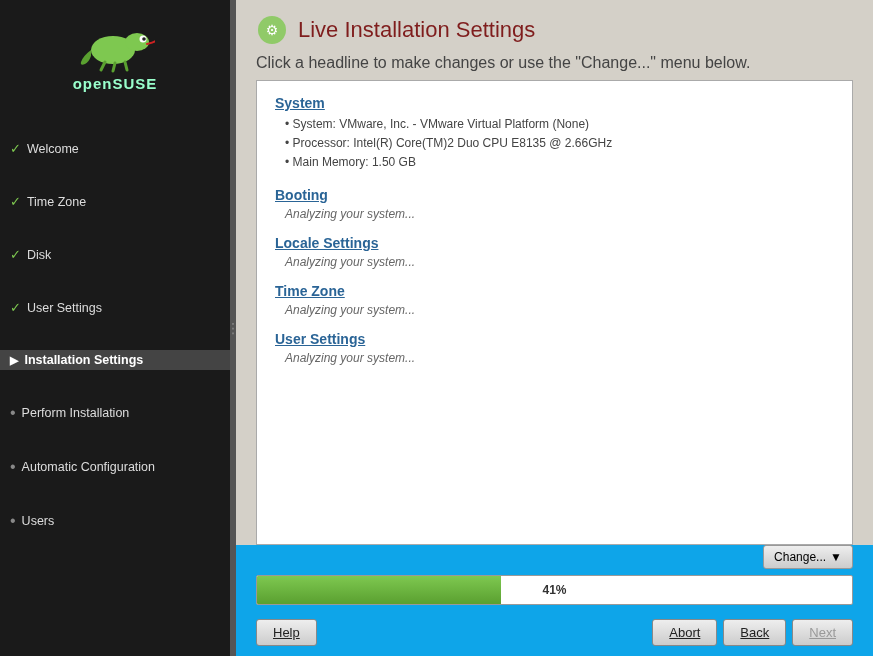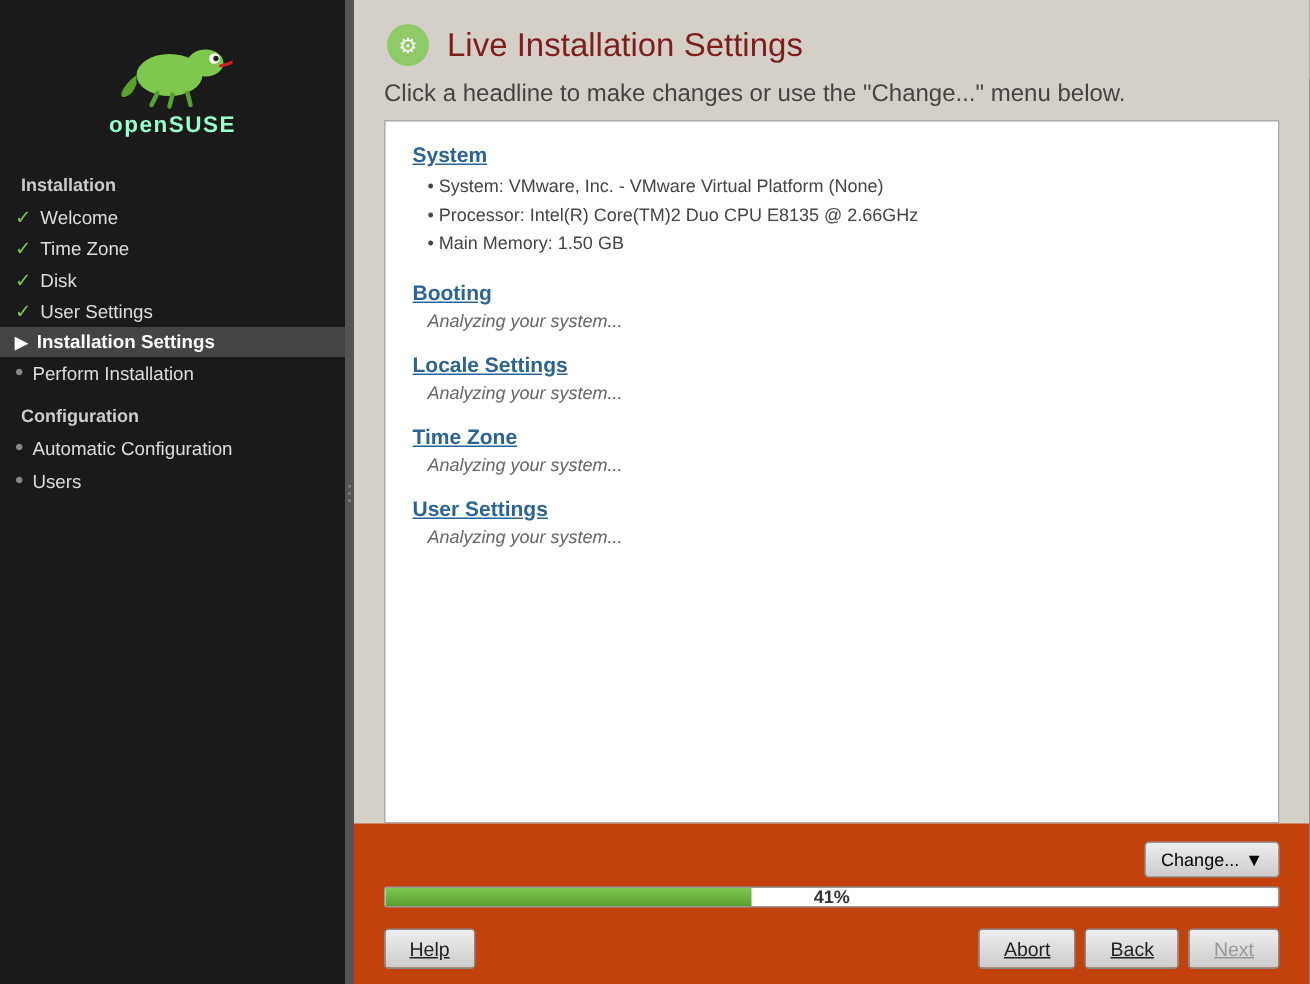--- a/index.html
+++ b/index.html
@@ -15,20 +15,21 @@
 
     
     #sidebar {
       width: 230px;
       min-width: 230px;
       background: #1a1a1a;
       color: #fff;
       display: flex;
       flex-direction: column;
       padding: 0;
+      gap: 32px;
     }
 
     #logo-area {
       background: #1a1a1a;
       padding: 18px 16px 14px 16px;
       display: flex;
       align-items: center;
       justify-content: center;
     }
 
@@ -160,22 +161,22 @@
     .analyzing {
       font-size: 12px;
       color: #666;
       margin-left: 10px;
       margin-bottom: 14px;
       font-style: italic;
     }
 
     
     #bottom-area {
-      padding: 12px 20px 0 20px;
-      background: #c2410c;
+      padding: 0 20px 0 20px;
+      background: #0ea5e9;
     }
 
     #change-btn-row {
       display: flex;
       justify-content: flex-end;
       margin-bottom: 6px;
     }
 
     .change-btn {
       background: linear-gradient(to bottom, #eee, #ccc);
@@ -186,21 +187,21 @@
       cursor: pointer;
       display: flex;
       align-items: center;
       gap: 4px;
     }
 
     #progress-bar-container {
       background: #fff;
       border: 1px solid #999;
       border-radius: 2px;
-      height: 14px;
+      height: 30px;
       margin-bottom: 8px;
       overflow: hidden;
       position: relative;
     }
 
     #progress-bar-fill {
       height: 100%;
       background: linear-gradient(to bottom, #7ec850, #5aa030);
       transition: width 0.3s;
     }
@@ -280,21 +281,20 @@
         <line x1="30" y1="44" x2="26" y2="52" stroke="#5aa030" stroke-width="3" stroke-linecap="round"></line>
         <line x1="40" y1="45" x2="38" y2="53" stroke="#5aa030" stroke-width="3" stroke-linecap="round"></line>
         <line x1="50" y1="44" x2="52" y2="52" stroke="#5aa030" stroke-width="3" stroke-linecap="round"></line>
 
         <path d="M72 26 Q80 24 82 22" stroke="#cc2222" stroke-width="2" fill="none" stroke-linecap="round"></path>
       </svg>
       <div class="logo-text">openSUSE</div>
     </div>
   </div>
 
-  <div class="sidebar-section-title">Installation</div>
 
   <div class="sidebar-item">
     <span class="check-icon">✓</span>
     <span>Welcome</span>
   </div>
   <div class="sidebar-item">
     <span class="check-icon">✓</span>
     <span>Time Zone</span>
   </div>
   <div class="sidebar-item">
@@ -307,21 +307,20 @@
   </div>
   <div class="sidebar-item current">
     <span class="arrow-icon">▶</span>
     <span>Installation Settings</span>
   </div>
   <div class="sidebar-item">
     <span class="dot-icon">•</span>
     <span>Perform Installation</span>
   </div>
 
-  <div class="sidebar-section-title">Configuration</div>
 
   <div class="sidebar-item">
     <span class="dot-icon">•</span>
     <span>Automatic Configuration</span>
   </div>
   <div class="sidebar-item">
     <span class="dot-icon">•</span>
     <span>Users</span>
   </div>
 </div>

